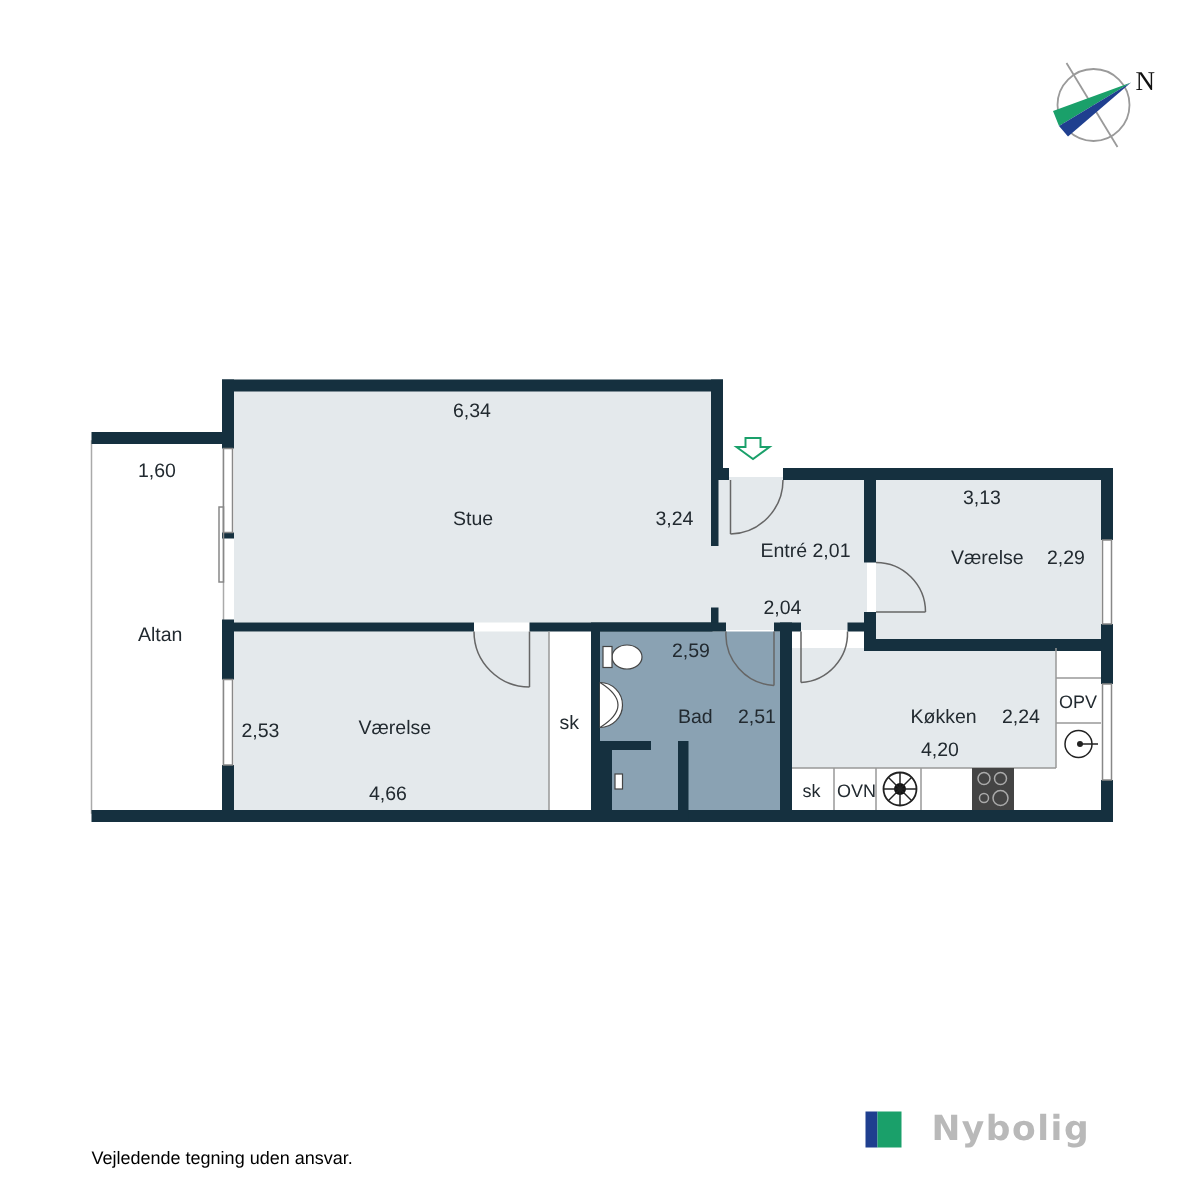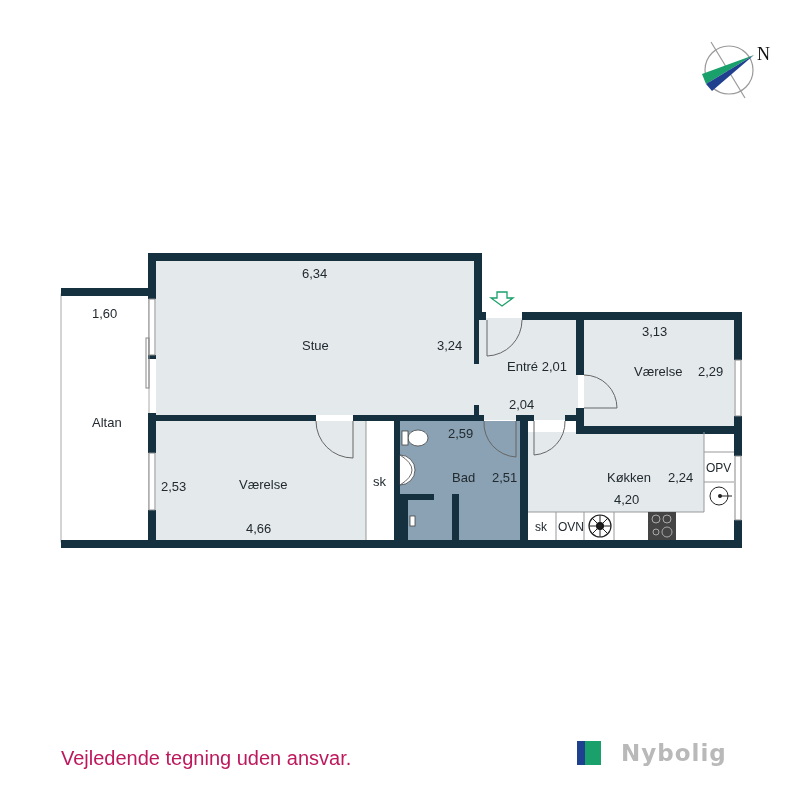--- a/index.html
+++ b/index.html
@@ -1,20 +1,20 @@
 <!DOCTYPE html>
 <html><head>
 <meta charset="utf-8">
 <style>
   html, body { margin:0; padding:0; background:#ffffff; }
   body { width:800px; height:800px; position:relative; overflow:hidden; font-family:"Liberation Sans", sans-serif; }
   #plan { position:absolute; left:0; top:0; width:800px; height:800px; }
   .lbl { font-family:"Liberation Sans", sans-serif; font-size:13px; fill:#222a30; }
   .lbl-sm { font-family:"Liberation Sans", sans-serif; font-size:12px; fill:#222a30; }
-  .disclaimer { position:absolute; left:61px; top:747px; font-size:20px; color:#be185d; font-family:"Liberation Sans", sans-serif; }
+  .disclaimer { position:absolute; left:61px; top:765px; font-size:12px; color:#000000; font-family:"Liberation Sans", sans-serif; }
   .brand { position:absolute; left:577px; top:738px; display:flex; align-items:center; }
   .brand-mark { width:24px; height:24px; display:flex; }
   .brand-mark .b1 { width:8px; height:24px; background:#1f3f8f; }
   .brand-mark .b2 { width:16px; height:24px; background:#1aa06a; }
   .brand-name { margin-left:20px; font-size:23px; font-weight:bold; color:#b9b9b9; letter-spacing:1px; font-family:"DejaVu Sans", sans-serif; line-height:30px; }
 </style>
 </head>
 <body>
 
 <svg id="plan" viewBox="0 0 800 800" xmlns="http://www.w3.org/2000/svg">

